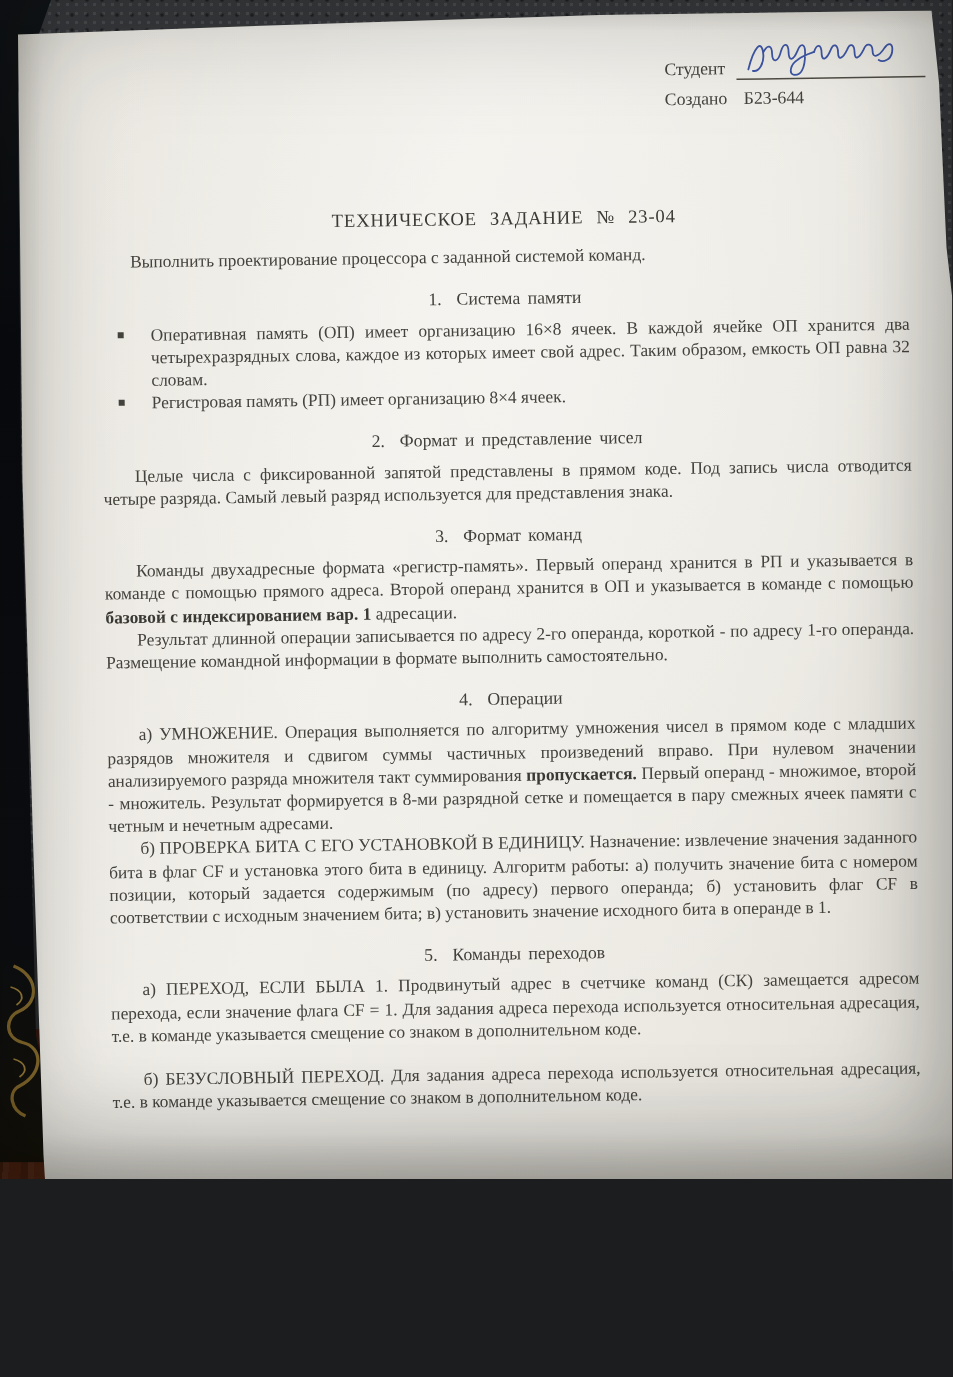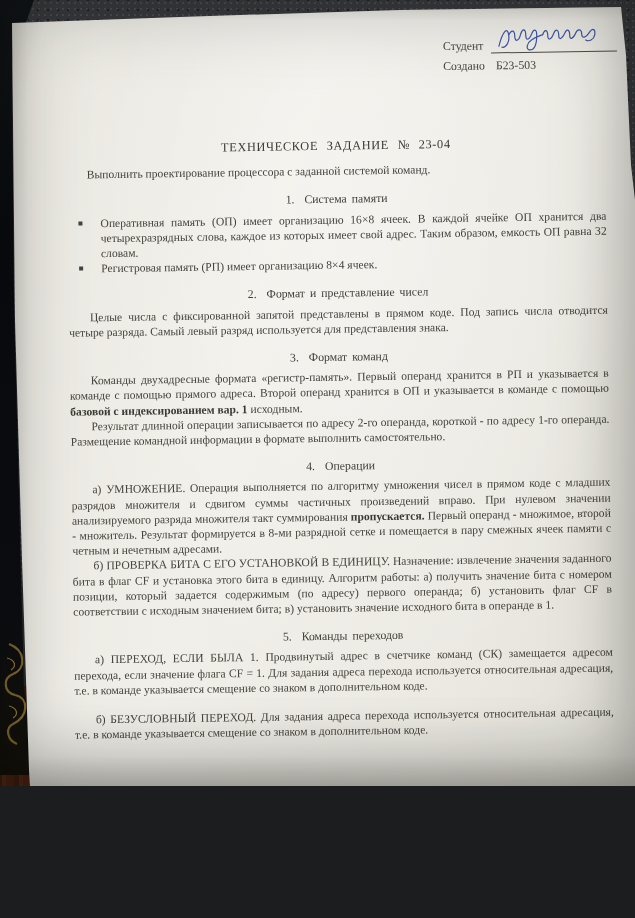--- a/index.html
+++ b/index.html
@@ -86,21 +86,21 @@
           <span class="lbl">Студент</span>
           <span class="blank">
             <svg class="sig-top" width="108" height="32" viewBox="0 0 108 32">
               <path d="M4,25 C8,10 13,5 14,14 C15,21 11,27 7,26 M14,14 C17,8 20,9 20,15 C20,21 24,21 26,13 C28,7 31,8 31,14 C31,20 34,20 37,13 C39,8 42,8 42,14 C42,25 39,30 34,29 C31,28 32,22 37,19 C41,16 45,15 48,14" fill="none" stroke="#3e56a6" stroke-width="1.2" stroke-linecap="round"></path>
               <path d="M48,14 C50,8 53,9 53,15 C53,20 56,20 59,13 C61,8 64,9 64,15 C64,20 67,19 70,13 C72,8 75,9 75,15 C75,20 78,19 81,13 C83,8 87,9 87,14 C87,19 91,18 95,12 C98,8 101,9 100,15 C99,20 94,22 91,20" fill="none" stroke="#3e56a6" stroke-width="1.2" stroke-linecap="round"></path>
             </svg>
           </span>
         </div>
         <div class="row2">
           <span class="lbl">Создано</span>
-          <span class="grp">Б23-503</span>
+          <span class="grp">Б23-644</span>
         </div>
       </div>
 
       <div class="content">
         <h1 class="title">ТЕХНИЧЕСКОЕ ЗАДАНИЕ № 23-04</h1>
         <p class="intro">Выполнить проектирование процессора с заданной системой команд.</p>
 
         <h2 class="sec">1.&nbsp; Система памяти</h2>
         <div class="bullets">
           <div class="bullet-item">
@@ -110,21 +110,21 @@
           <div class="bullet-item">
             <span class="marker"></span>
             <span>Регистровая память (РП) имеет организацию 8×4 ячеек.</span>
           </div>
         </div>
 
         <h2 class="sec">2.&nbsp; Формат и представление чисел</h2>
         <p class="para">Целые числа с фиксированной запятой представлены в прямом коде. Под запись числа отводится четыре разряда. Самый левый разряд используется для представления знака.</p>
 
         <h2 class="sec">3.&nbsp; Формат команд</h2>
-        <p class="para"><span>Команды двухадресные формата «регистр-память». Первый операнд хранится в РП и указывается в команде с помощью прямого адреса. Второй операнд хранится в ОП и указывается в команде с помощью </span><b>базовой с индексированием вар. 1</b><span> исходным.</span></p>
+        <p class="para"><span>Команды двухадресные формата «регистр-память». Первый операнд хранится в РП и указывается в команде с помощью прямого адреса. Второй операнд хранится в ОП и указывается в команде с помощью </span><b>базовой с индексированием вар. 1</b><span> адресации.</span></p>
         <p class="para">Результат длинной операции записывается по адресу 2-го операнда, короткой - по адресу 1-го операнда. Размещение командной информации в формате выполнить самостоятельно.</p>
 
         <h2 class="sec">4.&nbsp; Операции</h2>
         <p class="para"><span>а) УМНОЖЕНИЕ. Операция выполняется по алгоритму умножения чисел в прямом коде с младших разрядов множителя и сдвигом суммы частичных произведений вправо. При нулевом значении анализируемого разряда множителя такт суммирования </span><b>пропускается.</b><span> Первый операнд - множимое, второй - множитель. Результат формируется в 8-ми разрядной сетке и помещается в пару смежных ячеек памяти с четным и нечетным адресами.</span></p>
         <p class="para">б) ПРОВЕРКА БИТА С ЕГО УСТАНОВКОЙ В ЕДИНИЦУ. Назначение: извлечение значения заданного бита в флаг CF и установка этого бита в единицу. Алгоритм работы: а) получить значение бита с номером позиции, который задается содержимым (по адресу) первого операнда; б) установить флаг CF в соответствии с исходным значением бита; в) установить значение исходного бита в операнде в 1.</p>
 
         <h2 class="sec">5.&nbsp; Команды переходов</h2>
         <p class="para">а) ПЕРЕХОД, ЕСЛИ БЫЛА 1. Продвинутый адрес в счетчике команд (СК) замещается адресом перехода, если значение флага CF = 1. Для задания адреса перехода используется относительная адресация, т.е. в команде указывается смещение со знаком в дополнительном коде.</p>
         <p class="para gap">б) БЕЗУСЛОВНЫЙ ПЕРЕХОД. Для задания адреса перехода используется относительная адресация, т.е. в команде указывается смещение со знаком в дополнительном коде.</p>
       </div>

